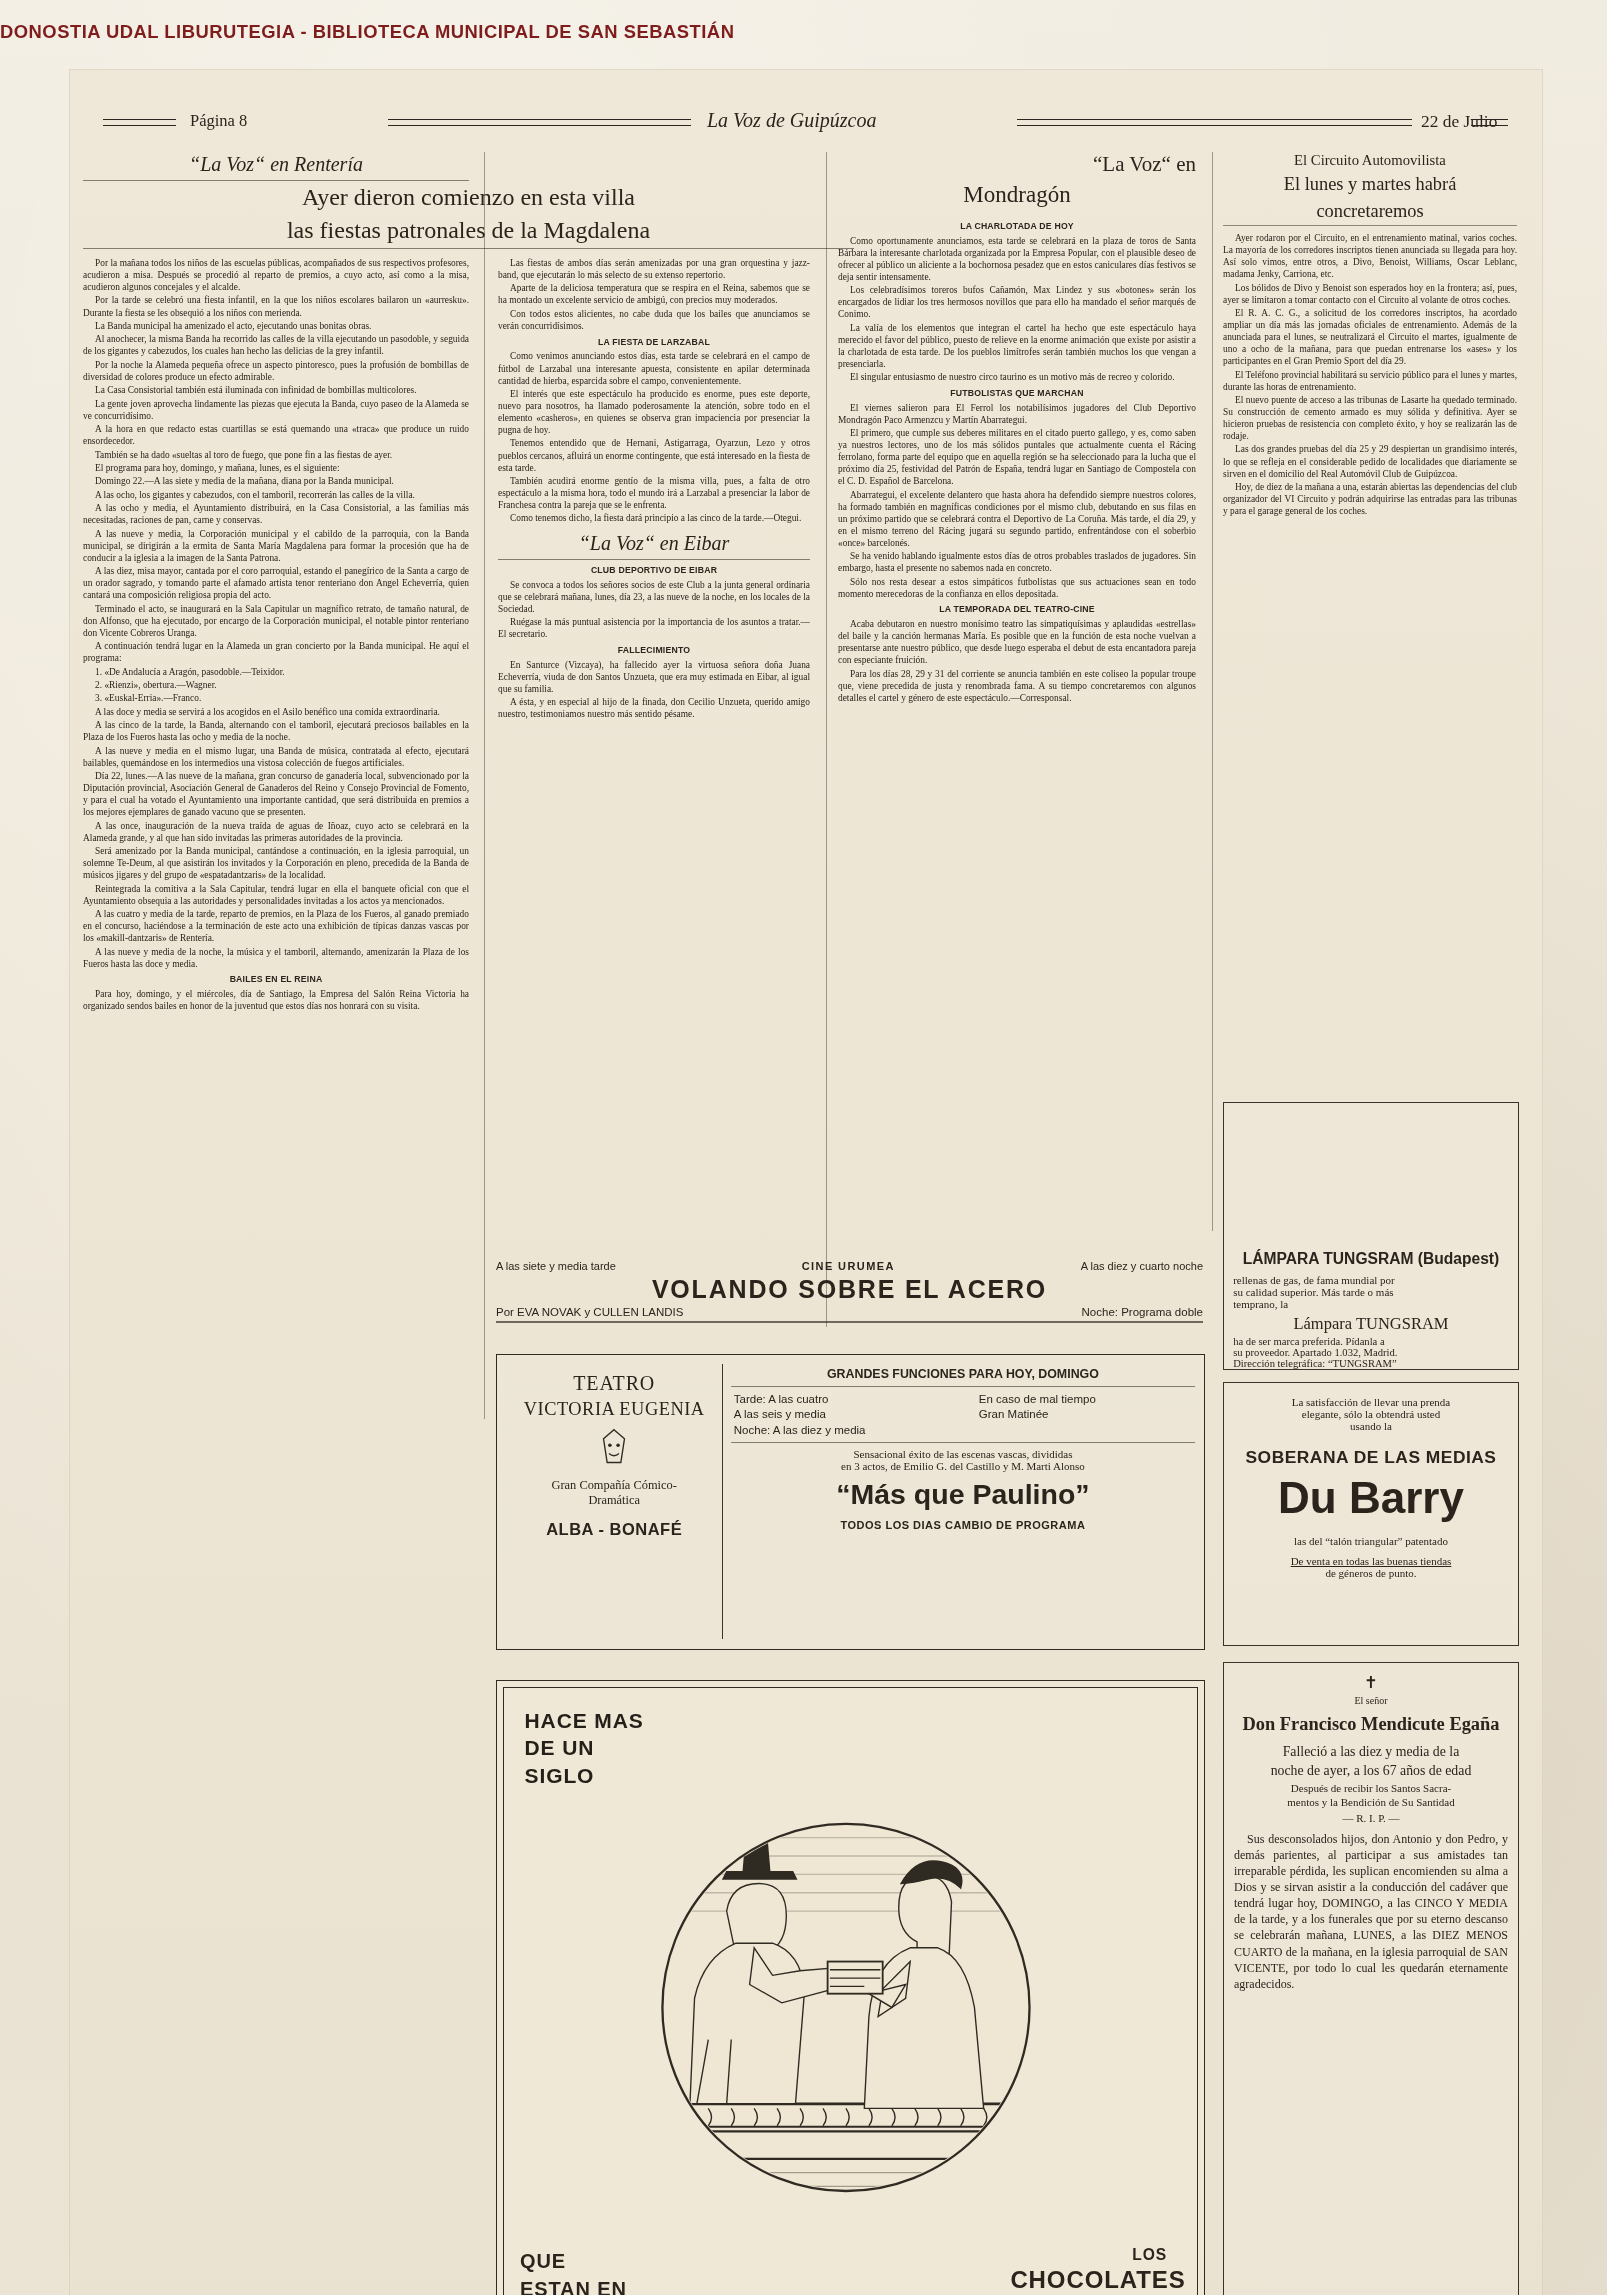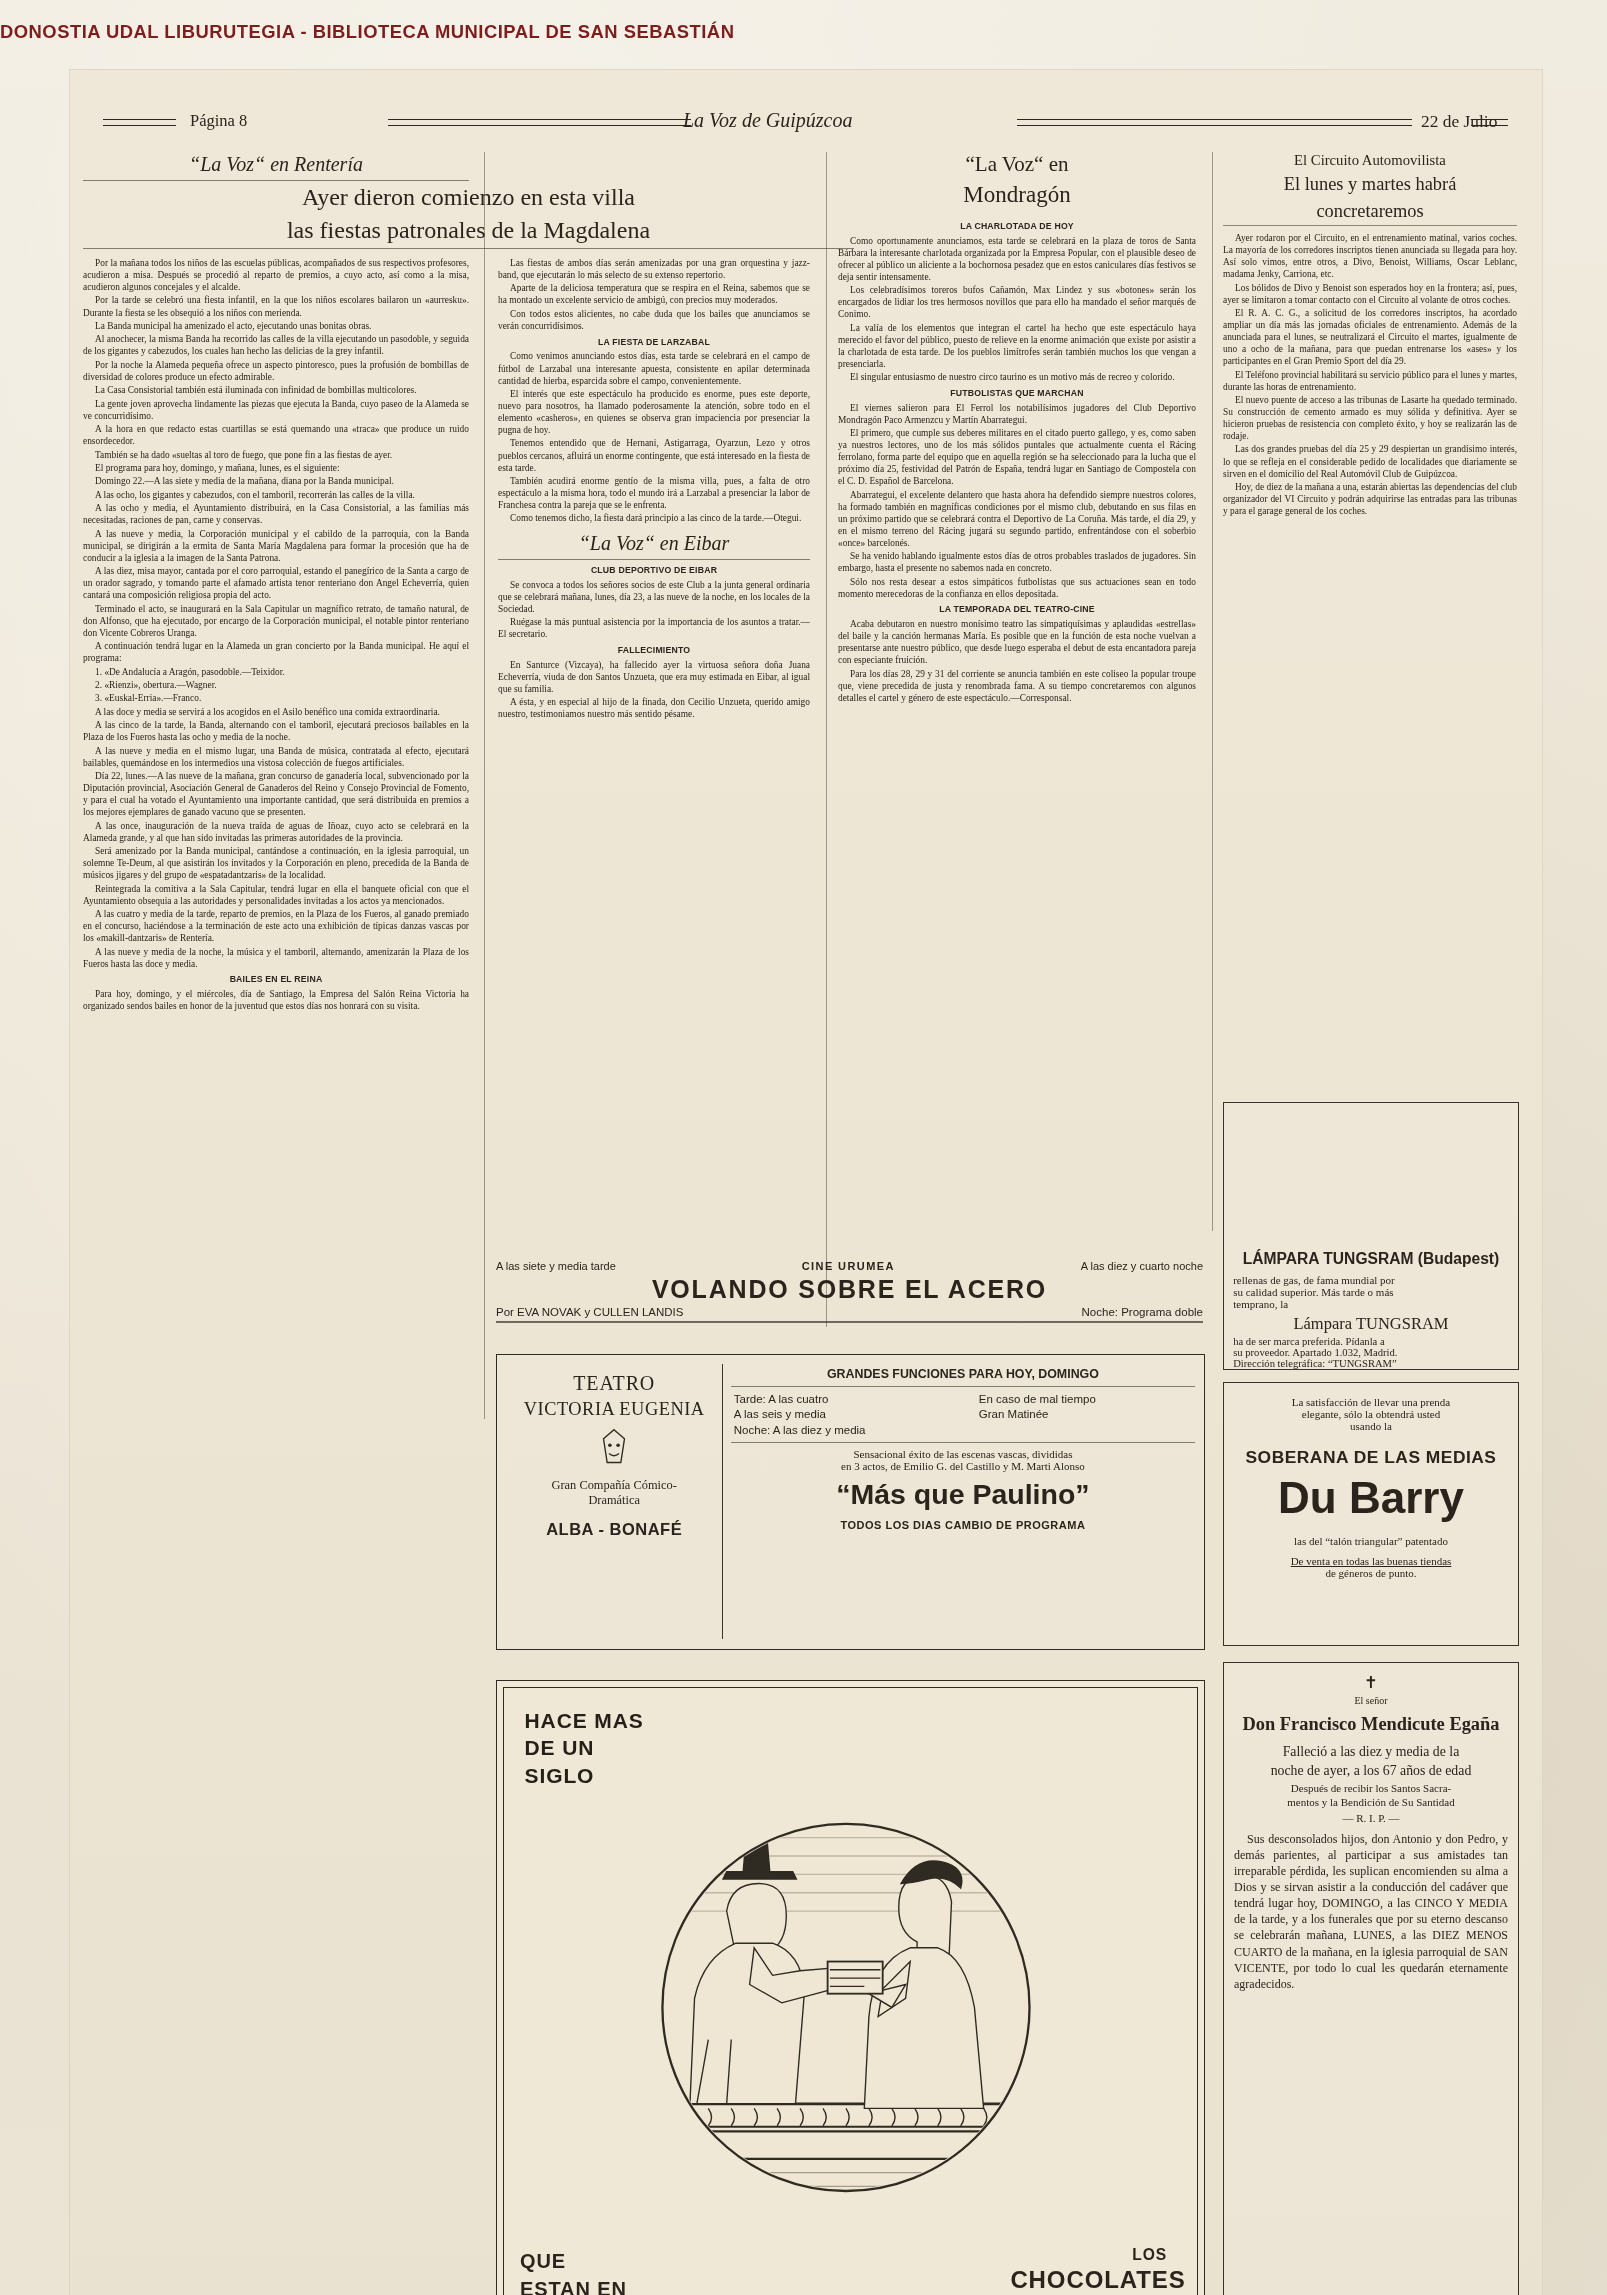--- a/index.html
+++ b/index.html
@@ -17,21 +17,21 @@
     background:linear-gradient(180deg,#efe8d8,#eae2d0);
     box-shadow:0 0 0 0.5px rgba(120,105,80,.25) inset;}
   
   .masthead{position:absolute;left:103px;top:107px;width:1405px;height:28.5px;}
   .mh-line{position:absolute;top:12px;height:4.6px;border-top:1.4px solid #2c2620;border-bottom:1.4px solid #2c2620;}
   .mh-l1{left:0;width:73px;}
   .mh-l2{left:285px;width:303px;}
   .mh-l3{left:914px;width:395px;}
   .mh-l4{left:1368px;width:37px;}
   .mh-pag{position:absolute;left:87px;top:3.7px;font-size:16.5px;font-family:"Liberation Serif",serif;}
-  .mh-name{position:absolute;left:580px;top:1.8px;font-size:20px;font-style:italic;font-family:"Liberation Serif",serif;}
+  .mh-name{position:absolute;left:604px;top:1.8px;font-size:20px;font-style:italic;font-family:"Liberation Serif",serif;}
   .mh-date{position:absolute;left:1318px;top:3.7px;font-size:17.4px;}
   
   .col{position:absolute;font-size:9.4px;line-height:1.28;text-align:justify;}
   .col p{margin:0 0 1.4px 0;text-indent:12px;}
   .hd-sec{font-family:"Liberation Serif",serif;font-style:italic;text-align:center;}
   .sep{height:0.9px;background:#3a332a;opacity:.6;margin:2.8px 0 3.7px 0;}
   .sub{font-family:"Liberation Sans",sans-serif;font-size:8.7px;text-align:center;letter-spacing:0.2px;margin:4.6px 0 2.8px;text-indent:0;font-weight:700;}
   .vbar{position:absolute;width:0.9px;background:#3a332a;opacity:.45;}
   
   .box{position:absolute;border:0.9px solid #3a332a;background:rgba(255,255,255,0.10);}
@@ -150,21 +150,21 @@
     </div>
     <div style="text-align:center;font-family:'Liberation Sans',sans-serif;font-size:25px;font-weight:700;letter-spacing:1.8px;margin-top:2.8px;">VOLANDO SOBRE EL ACERO</div>
     <div style="display:flex;justify-content:space-between;font-family:'Liberation Sans',sans-serif;font-size:11.5px;margin-top:1.8px;">
       <span>Por EVA NOVAK y CULLEN LANDIS</span>
       <span>Noche: Programa doble</span>
     </div>
     <div style="height:1.4px;background:#3a332a;opacity:.7;margin-top:3.7px;"></div>
   </div>
 
   <div style="position:absolute;left:838px;top:152px;width:358px;text-align:center;">
-    <div style="font-size:21px;font-family:'Liberation Serif',serif;">“La Voz“ en</div>
+    <div style="font-size:21px;font-family:'Liberation Serif',serif;text-align:right;">“La Voz“ en</div>
     <div style="font-size:23px;font-family:'Liberation Serif',serif;margin-top:4.6px;">Mondragón</div>
   </div>
   <div class="col" id="c3body" style="left:838px;top:216px;width:358px;">
       <div class="sub">LA CHARLOTADA DE HOY</div>
       <p>Como oportunamente anunciamos, esta tarde se celebrará en la plaza de toros de Santa Bárbara la interesante charlotada organizada por la Empresa Popular, con el plausible deseo de ofrecer al público un aliciente a la bochornosa pesadez que en estos caniculares días festivos se deja sentir intensamente.</p>
       <p>Los celebradísimos toreros bufos Cañamón, Max Lindez y sus «botones» serán los encargados de lidiar los tres hermosos novillos que para ello ha mandado el señor marqués de Conimo.</p>
       <p>La valía de los elementos que integran el cartel ha hecho que este espectáculo haya merecido el favor del público, puesto de relieve en la enorme animación que existe por asistir a la charlotada de esta tarde. De los pueblos limítrofes serán también muchos los que vengan a presenciarla.</p>
       <p>El singular entusiasmo de nuestro circo taurino es un motivo más de recreo y colorido.</p>
       <div class="sub">FUTBOLISTAS QUE MARCHAN</div>
       <p>El viernes salieron para El Ferrol los notabilísimos jugadores del Club Deportivo Mondragón Paco Armenzcu y Martín Abarrategui.</p>

